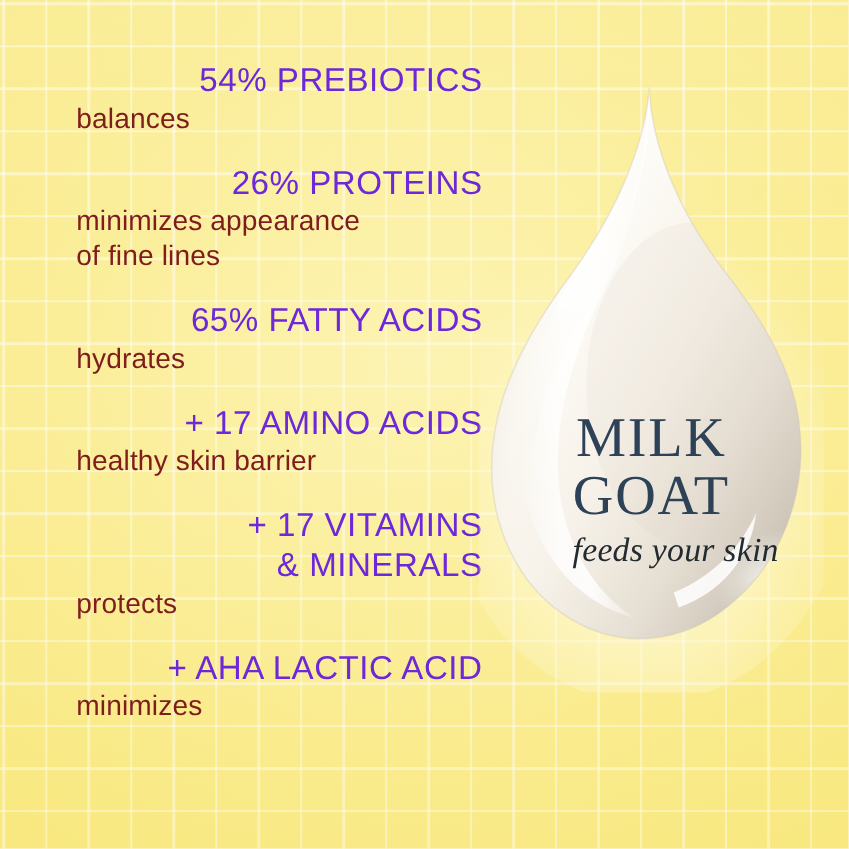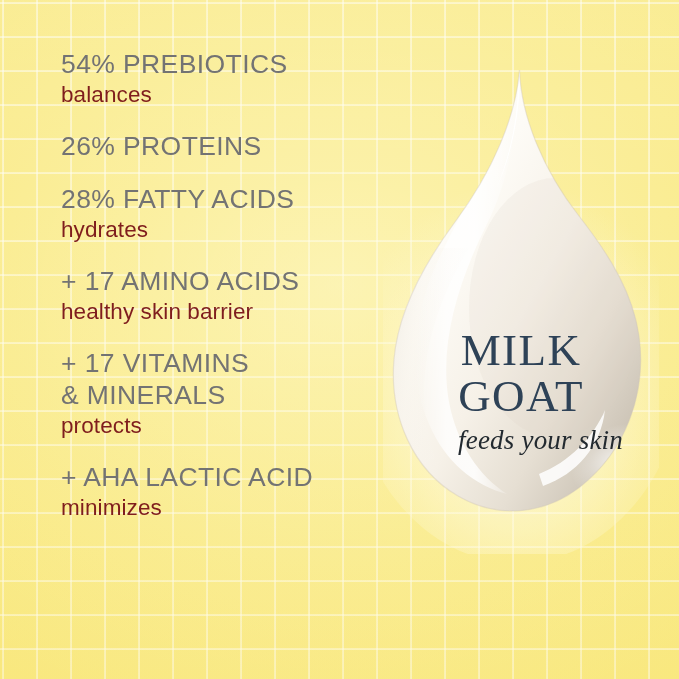--- a/index.html
+++ b/index.html
@@ -58,23 +58,24 @@
     width: 325px;
   }
 
   .benefit { margin-bottom: 21px; }
   .benefit:last-child { margin-bottom: 16px; }
 
   .benefit-title {
     font-size: 26.5px;
     line-height: 32px;
     letter-spacing: 0.4px;
-    color: #737373;
+    color: #6d28d9;
     font-weight: 400;
     white-space: pre-line;
+    text-align: right;
   }
 
   .benefit-desc {
     font-size: 22.5px;
     line-height: 28px;
     letter-spacing: 0.1px;
     color: #7f1d1d;
     font-weight: 400;
     white-space: pre-line;
     margin-top: 1px;
@@ -147,24 +148,26 @@
 
   <div id="benefits">
 
     <div class="benefit">
       <div class="benefit-title">54% PREBIOTICS</div>
       <div class="benefit-desc">balances</div>
     </div>
 
     <div class="benefit">
       <div class="benefit-title">26% PROTEINS</div>
-    </div>
-
-    <div class="benefit">
-      <div class="benefit-title">28% FATTY ACIDS</div>
+      <div class="benefit-desc">minimizes appearance
+of fine lines</div>
+    </div>
+
+    <div class="benefit">
+      <div class="benefit-title">65% FATTY ACIDS</div>
       <div class="benefit-desc">hydrates</div>
     </div>
 
     <div class="benefit">
       <div class="benefit-title">+ 17 AMINO ACIDS</div>
       <div class="benefit-desc">healthy skin barrier</div>
     </div>
 
     <div class="benefit">
       <div class="benefit-title">+ 17 VITAMINS

